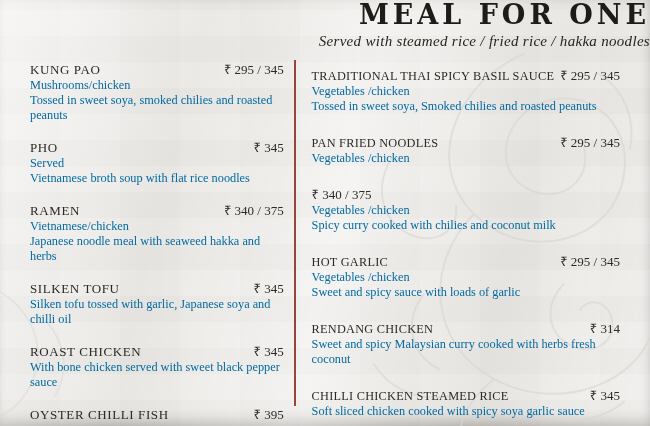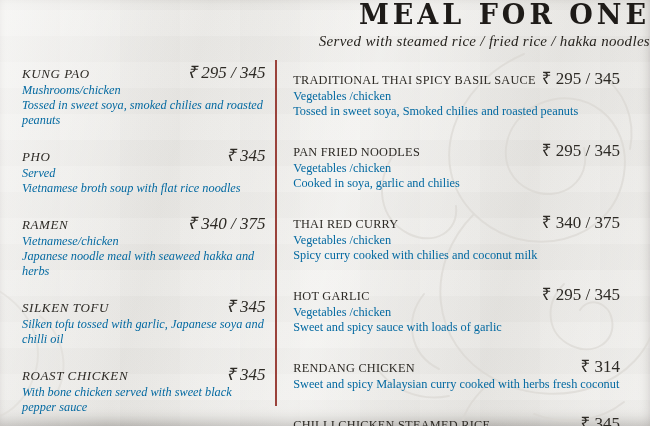--- a/index.html
+++ b/index.html
@@ -37,32 +37,32 @@
   }
   .subtitle{
     font-size:15px;margin-top:3px;color:#26231e;
     color:#27241f;letter-spacing:0.3px;font-style:italic;
   }
   .menu{
     position:relative;display:flex;align-items:stretch;
     margin-top:8px;height:348px;
   }
   .col{box-sizing:border-box;}
-  .col-left{width:317px;padding:2px 10px 0 22px;font-style:italic;}
+  .col-left{width:317px;padding:2px 10px 0 30px;}
   .divider{width:2px;background:#9a423b;margin-top:2px;}
   .col-right{flex:1;padding:8px 30px 0 16px;}
   .item{margin-bottom:15px;}
   .col-right .item{margin-bottom:19px;}
   .item-head{display:flex;justify-content:space-between;align-items:baseline;gap:6px;}
   .item-name{
     font-size:13px;letter-spacing:0.6px;white-space:nowrap;
     color:#2d2a25;
   }
   .col-right .item-name{font-size:12.3px;letter-spacing:0.25px;}
-  .item-price{font-size:17px;white-space:nowrap;color:#2d2a25;}
+  .item-price{font-size:13px;white-space:nowrap;color:#2d2a25;}
   .line{font-size:12.3px;line-height:15px;color:#0369a1;}
 </style>
 </head>
 <body>
 
 <div class="page">
   <div class="texture"></div>
 
   <svg class="watermark main" width="330" height="400" viewBox="0 0 330 400" fill="none">
     <g stroke="#d9d6d1" stroke-width="2" fill="none" stroke-linecap="round">
@@ -166,27 +166,25 @@
           </div>
   </div>
 
   <div class="item">
     <div class="item-head">
       <span class="item-name">PAN FRIED NOODLES</span>
       <span class="item-price">₹ 295 / 345</span>
     </div>
     <div class="item-lines">
             <div class="line">Vegetables /chicken</div>
-            <div class="line">Cooked in soya, garlic and chilies</div>
-          </div>
-  </div>
-
-  <div class="item">
-    <div class="item-head">
-      <span class="item-name">THAI RED CURRY</span>
+          </div>
+  </div>
+
+  <div class="item">
+    <div class="item-head">
       <span class="item-price">₹ 340 / 375</span>
     </div>
     <div class="item-lines">
             <div class="line">Vegetables /chicken</div>
             <div class="line">Spicy curry cooked with chilies and coconut milk</div>
           </div>
   </div>
 
   <div class="item">
     <div class="item-head">

